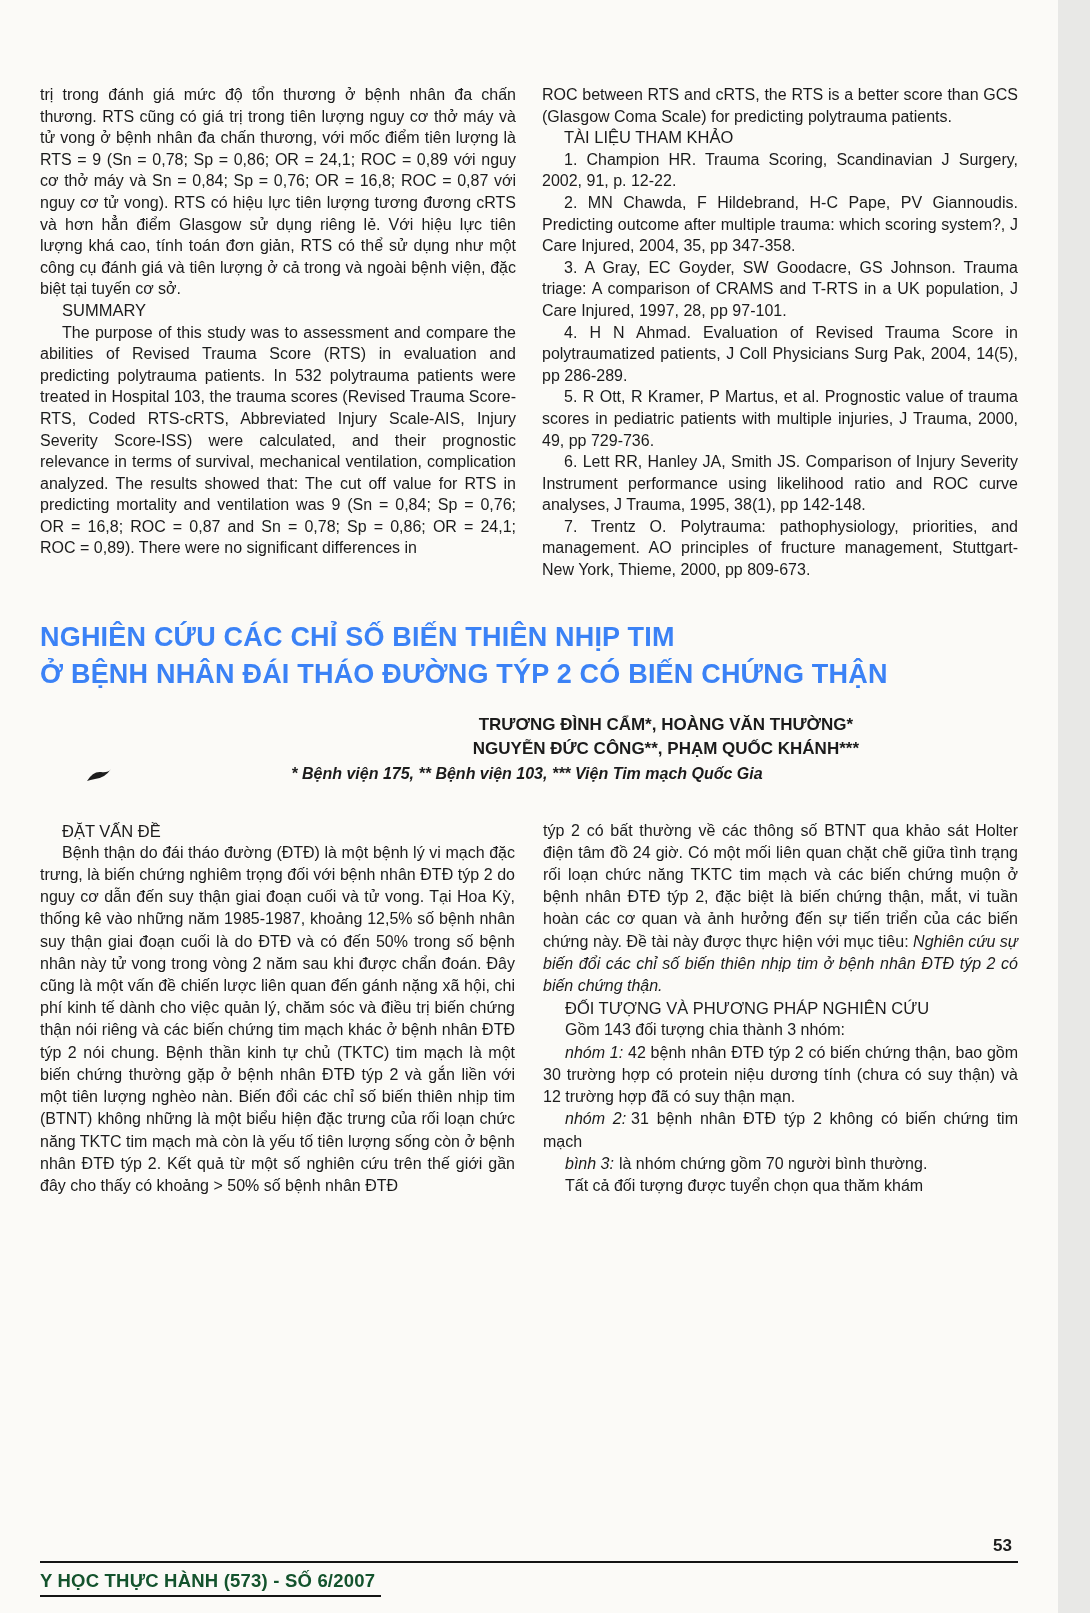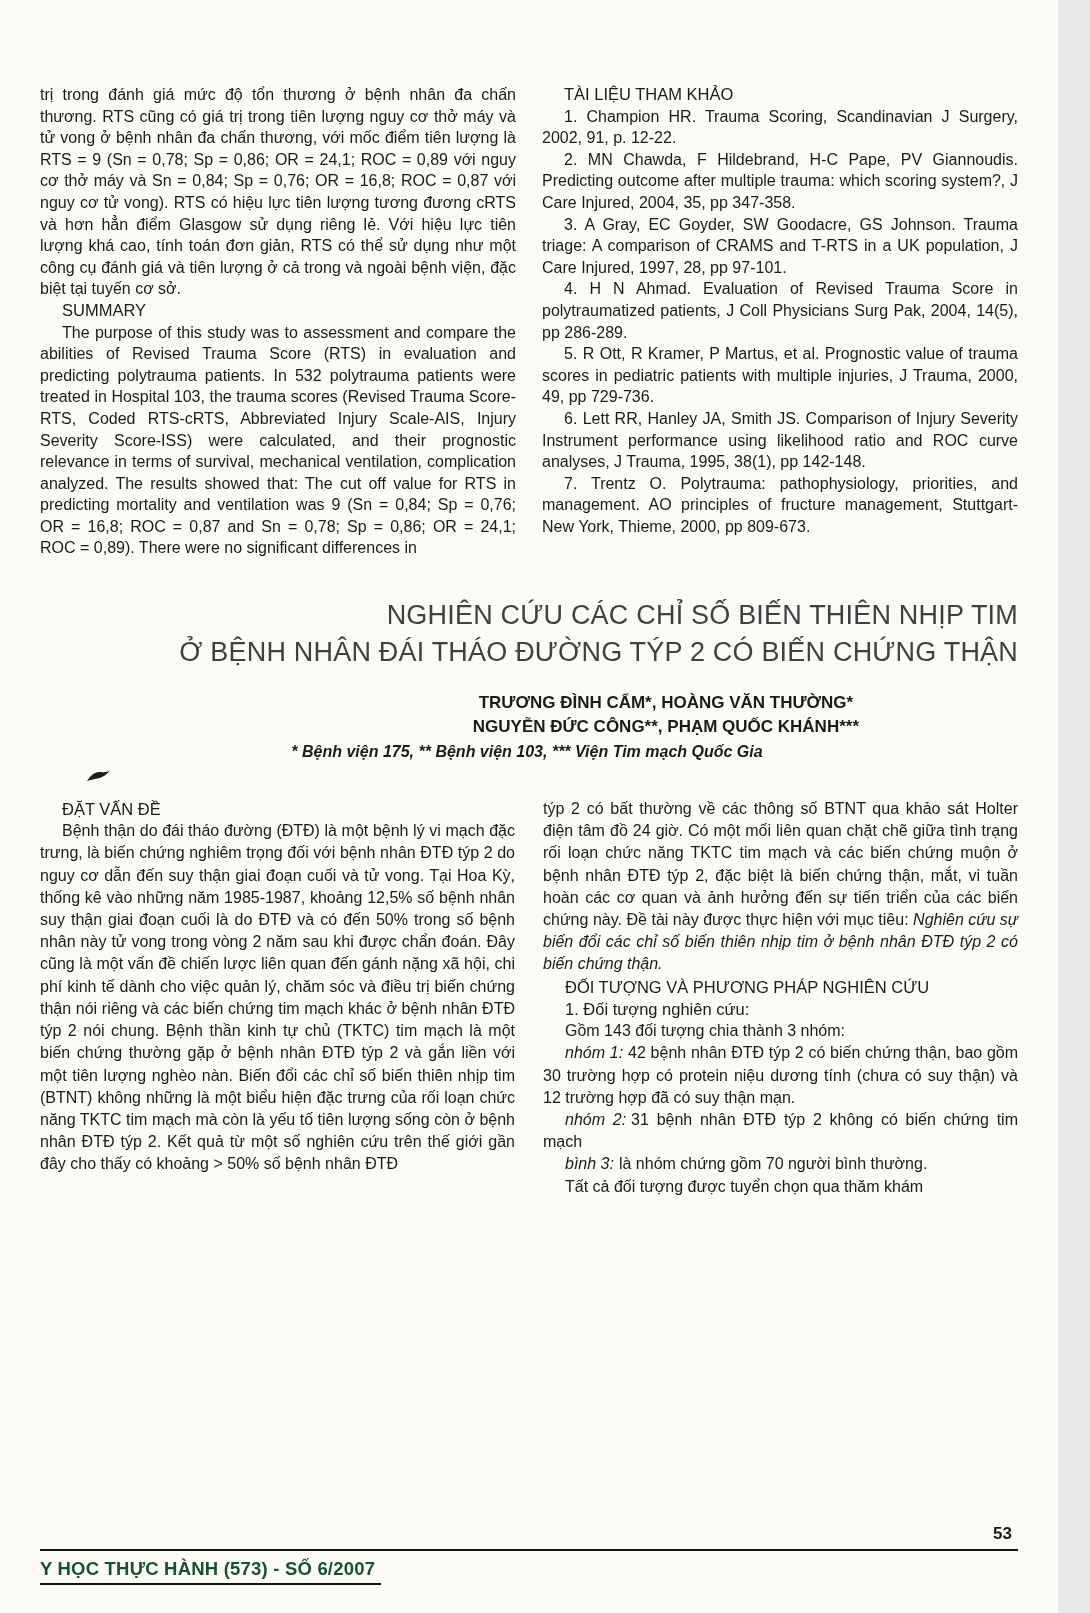--- a/index.html
+++ b/index.html
@@ -33,26 +33,26 @@
   p.no-indent { text-indent: 0; }
   .inline-head {
     font-weight: normal;
     text-indent: 22px;
     margin: 0;
     font-size: 16.5px;
   }
   .ref { text-indent: 22px; }
   .article-title {
     margin: 38px 0 0 0;
-    text-align: right;
+    text-align: left;
     font-size: 27px;
     line-height: 37px;
-    font-weight: 400;
+    font-weight: 700;
     letter-spacing: 0.2px;
-    color: #404040;
+    color: #3b82f6;
   }
   .authors {
     margin-top: 20px;
     text-align: center;
     padding-left: 28%;
     font-weight: bold;
     font-size: 17px;
     line-height: 24px;
   }
   .affiliation {
@@ -67,21 +67,21 @@
   .group-label { margin-right: 5px; }
   .pen-mark {
     position: absolute;
     left: 86px;
     top: 768px;
   }
   .footer {
     position: absolute;
     left: 40px;
     right: 40px;
-    bottom: 28px;
+    bottom: 16px;
   }
   .page-num {
     text-align: right;
     font-weight: bold;
     font-size: 17px;
     padding-bottom: 5px;
     padding-right: 6px;
   }
   .footer-rule { border-top: 2.5px solid #141414; }
   .journal-title {
@@ -100,20 +100,21 @@
 
 <div class="page">
 
   <section class="two-col">
     <div class="col">
       <p class="no-indent">trị trong đánh giá mức độ tổn thương ở bệnh nhân đa chấn thương. RTS cũng có giá trị trong tiên lượng nguy cơ thở máy và tử vong ở bệnh nhân đa chấn thương, với mốc điểm tiên lượng là RTS = 9 (Sn = 0,78; Sp = 0,86; OR = 24,1; ROC = 0,89 với nguy cơ thở máy và Sn = 0,84; Sp = 0,76; OR = 16,8; ROC = 0,87 với nguy cơ tử vong). RTS có hiệu lực tiên lượng tương đương cRTS và hơn hẳn điểm Glasgow sử dụng riêng lẻ. Với hiệu lực tiên lượng khá cao, tính toán đơn giản, RTS có thể sử dụng như một công cụ đánh giá và tiên lượng ở cả trong và ngoài bệnh viện, đặc biệt tại tuyến cơ sở.</p>
       <div class="inline-head">SUMMARY</div>
       <p>The purpose of this study was to assessment and compare the abilities of Revised Trauma Score (RTS) in evaluation and predicting polytrauma patients. In 532 polytrauma patients were treated in Hospital 103, the trauma scores (Revised Trauma Score-RTS, Coded RTS-cRTS, Abbreviated Injury Scale-AIS, Injury Severity Score-ISS) were calculated, and their prognostic relevance in terms of survival, mechanical ventilation, complication analyzed. The results showed that: The cut off value for RTS in predicting mortality and ventilation was 9 (Sn = 0,84; Sp = 0,76; OR = 16,8; ROC = 0,87 and Sn = 0,78; Sp = 0,86; OR = 24,1; ROC = 0,89). There were no significant differences in</p>
     </div>
     <div class="col">
+      <p class="no-indent">ROC between RTS and cRTS, the RTS is a better score than GCS (Glasgow Coma Scale) for predicting polytrauma patients.</p>
       <div class="inline-head">TÀI LIỆU THAM KHẢO</div>
       <p class="ref">1. Champion HR. Trauma Scoring, Scandinavian J Surgery, 2002, 91, p. 12-22.</p>
       <p class="ref">2. MN Chawda, F Hildebrand, H-C Pape, PV Giannoudis. Predicting outcome after multiple trauma: which scoring system?, J Care Injured, 2004, 35, pp 347-358.</p>
       <p class="ref">3. A Gray, EC Goyder, SW Goodacre, GS Johnson. Trauma triage: A comparison of CRAMS and T-RTS in a UK population, J Care Injured, 1997, 28, pp 97-101.</p>
       <p class="ref">4. H N Ahmad. Evaluation of Revised Trauma Score in polytraumatized patients, J Coll Physicians Surg Pak, 2004, 14(5), pp 286-289.</p>
       <p class="ref">5. R Ott, R Kramer, P Martus, et al. Prognostic value of trauma scores in pediatric patients with multiple injuries, J Trauma, 2000, 49, pp 729-736.</p>
       <p class="ref">6. Lett RR, Hanley JA, Smith JS. Comparison of Injury Severity Instrument performance using likelihood ratio and ROC curve analyses, J Trauma, 1995, 38(1), pp 142-148.</p>
       <p class="ref">7. Trentz O. Polytrauma: pathophysiology, priorities, and management. AO principles of fructure management, Stuttgart-New York, Thieme, 2000, pp 809-673.</p>
     </div>
   </section>
@@ -135,21 +136,20 @@
   </header>
 
   <section class="two-col section2">
     <div class="col col-b">
       <div class="inline-head">ĐẶT VẤN ĐỀ</div>
       <p>Bệnh thận do đái tháo đường (ĐTĐ) là một bệnh lý vi mạch đặc trưng, là biến chứng nghiêm trọng đối với bệnh nhân ĐTĐ týp 2 do nguy cơ dẫn đến suy thận giai đoạn cuối và tử vong. Tại Hoa Kỳ, thống kê vào những năm 1985-1987, khoảng 12,5% số bệnh nhân suy thận giai đoạn cuối là do ĐTĐ và có đến 50% trong số bệnh nhân này tử vong trong vòng 2 năm sau khi được chẩn đoán. Đây cũng là một vấn đề chiến lược liên quan đến gánh nặng xã hội, chi phí kinh tế dành cho việc quản lý, chăm sóc và điều trị biến chứng thận nói riêng và các biến chứng tim mạch khác ở bệnh nhân ĐTĐ týp 2 nói chung. Bệnh thần kinh tự chủ (TKTC) tim mạch là một biến chứng thường gặp ở bệnh nhân ĐTĐ týp 2 và gắn liền với một tiên lượng nghèo nàn. Biến đổi các chỉ số biến thiên nhịp tim (BTNT) không những là một biểu hiện đặc trưng của rối loạn chức năng TKTC tim mạch mà còn là yếu tố tiên lượng sống còn ở bệnh nhân ĐTĐ týp 2. Kết quả từ một số nghiên cứu trên thế giới gần đây cho thấy có khoảng &gt; 50% số bệnh nhân ĐTĐ</p>
     </div>
     <div class="col col-b">
       <p class="no-indent"><span>týp 2 có bất thường về các thông số BTNT qua khảo sát Holter điện tâm đồ 24 giờ. Có một mối liên quan chặt chẽ giữa tình trạng rối loạn chức năng TKTC tim mạch và các biến chứng muộn ở bệnh nhân ĐTĐ týp 2, đặc biệt là biến chứng thận, mắt, vi tuần hoàn các cơ quan và ảnh hưởng đến sự tiến triển của các biến chứng này. Đề tài này được thực hiện với mục tiêu:</span> <span class="objective-italic">Nghiên cứu sự biến đổi các chỉ số biến thiên nhịp tim ở bệnh nhân ĐTĐ týp 2 có biến chứng thận.</span></p>
       <div class="inline-head">ĐỐI TƯỢNG VÀ PHƯƠNG PHÁP NGHIÊN CỨU</div>
-      <div class="inline-head">1. Đối tượng nghiên cứu:</div>
       <p>Gồm 143 đối tượng chia thành 3 nhóm:</p>
       <p><i class="group-label">nhóm 1:</i><span>42 bệnh nhân ĐTĐ týp 2 có biến chứng thận, bao gồm 30 trường hợp có protein niệu dương tính (chưa có suy thận) và 12 trường hợp đã có suy thận mạn.</span></p>
       <p><i class="group-label">nhóm 2:</i><span>31 bệnh nhân ĐTĐ týp 2 không có biến chứng tim mạch</span></p>
       <p><i class="group-label">bình 3:</i><span>là nhóm chứng gồm 70 người bình thường.</span></p>
       <p>Tất cả đối tượng được tuyển chọn qua thăm khám</p>
     </div>
   </section>
 
   <footer class="footer">
     <div class="page-num">53</div>

